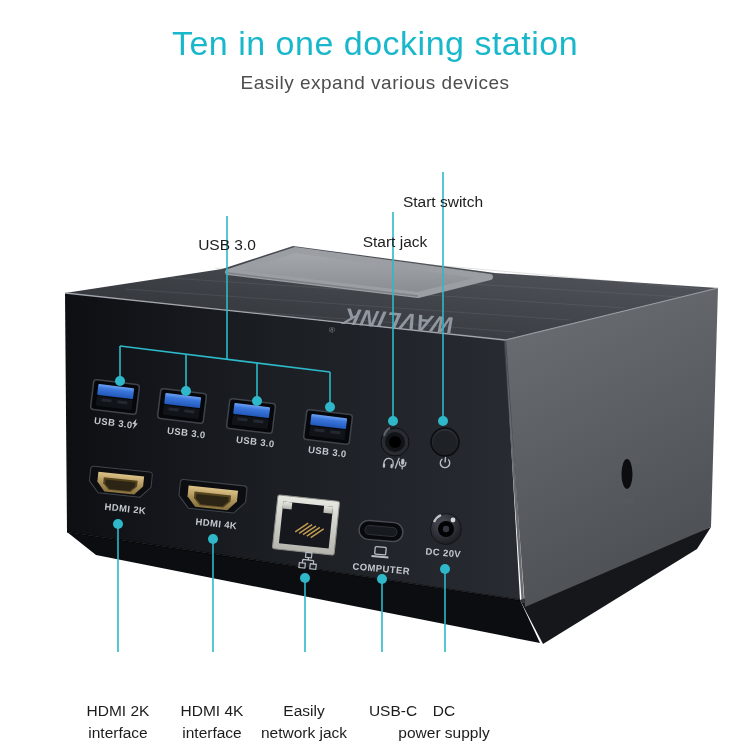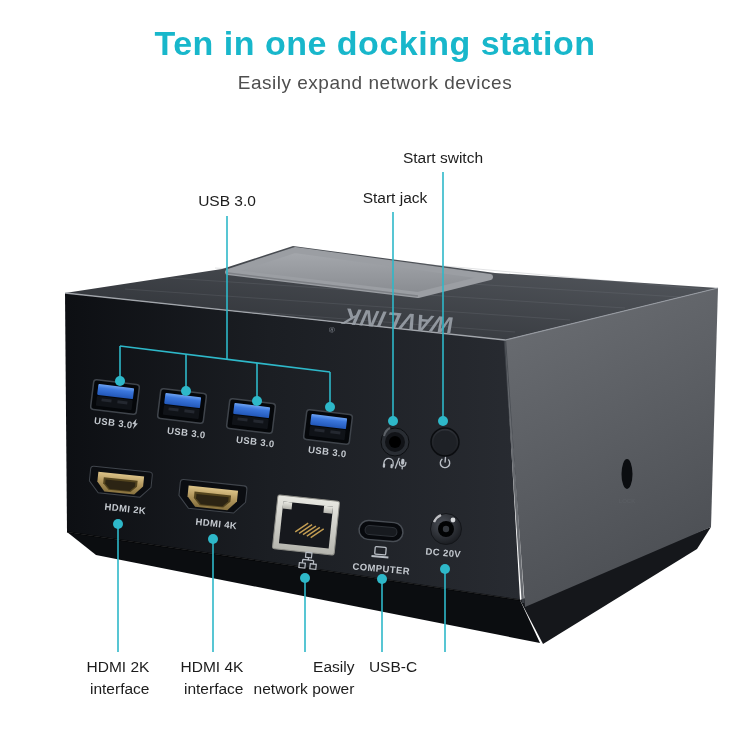--- a/index.html
+++ b/index.html
@@ -3,29 +3,29 @@
 <meta charset="utf-8">
 <style>
   html,body{margin:0;padding:0;background:#ffffff;}
   .stage{
     position:relative;width:750px;height:750px;background:#fff;overflow:hidden;
     font-family:"Liberation Sans",sans-serif;
   }
   .stage svg{position:absolute;left:0;top:0;}
   .title{
     position:absolute;left:375px;top:24px;transform:translateX(-50%);
-    font-size:34px;font-weight:bold;color:#18b7cb;white-space:nowrap;letter-spacing:.5px;
+    font-size:34px;font-weight:normal;color:#18b7cb;white-space:nowrap;letter-spacing:.5px;
   }
   .subtitle{
     position:absolute;left:375px;top:72px;transform:translateX(-50%);
     font-size:19px;color:#4e4e4e;white-space:nowrap;letter-spacing:.5px;
   }
   .callout-label{
     position:absolute;transform:translateX(-50%);
-    font-size:15.5px;color:#1c1c1c;white-space:nowrap;text-align:right;
+    font-size:15.5px;color:#1c1c1c;white-space:nowrap;text-align:center;margin-top:44px;
   }
   .bottom-label{line-height:22px;top:656px;}
   .svg-port-label{
     font-size:9.5px;font-weight:bold;fill:#c3c8ce;letter-spacing:.4px;
   }
 </style>
 </head>
 <body>
 
 <div class="stage">
@@ -230,36 +230,40 @@
       <circle cx="443" cy="421" r="5"></circle>
       <circle cx="118" cy="524" r="5"></circle>
       <circle cx="213" cy="539" r="5"></circle>
       <circle cx="305" cy="578" r="5"></circle>
       <circle cx="382" cy="579" r="5"></circle>
       <circle cx="445" cy="569" r="5"></circle>
     </g>
   </svg>
 
   <div class="title">Ten in one docking station</div>
-  <div class="subtitle">Easily expand network devices</div>
+  <div class="subtitle">Easily expand various devices</div>
 
   <div class="callout-label" style="left:227px;top:192px">USB 3.0</div>
   <div class="callout-label" style="left:395px;top:189px">Start jack</div>
   <div class="callout-label" style="left:443px;top:149px">Start switch</div>
 
   <div class="callout-label bottom-label" style="left:118px">
     <div>HDMI 2K</div>
     <div>interface</div>
   </div>
   <div class="callout-label bottom-label" style="left:212px">
     <div>HDMI 4K</div>
     <div>interface</div>
   </div>
   <div class="callout-label bottom-label" style="left:304px">
     <div>Easily</div>
-    <div>network power</div>
+    <div>network jack</div>
   </div>
   <div class="callout-label bottom-label" style="left:393px">
     <div>USB-C</div>
     <div></div>
   </div>
+  <div class="callout-label bottom-label" style="left:444px">
+    <div>DC</div>
+    <div>power supply</div>
+  </div>
 
 </div>
 
 </body></html>

